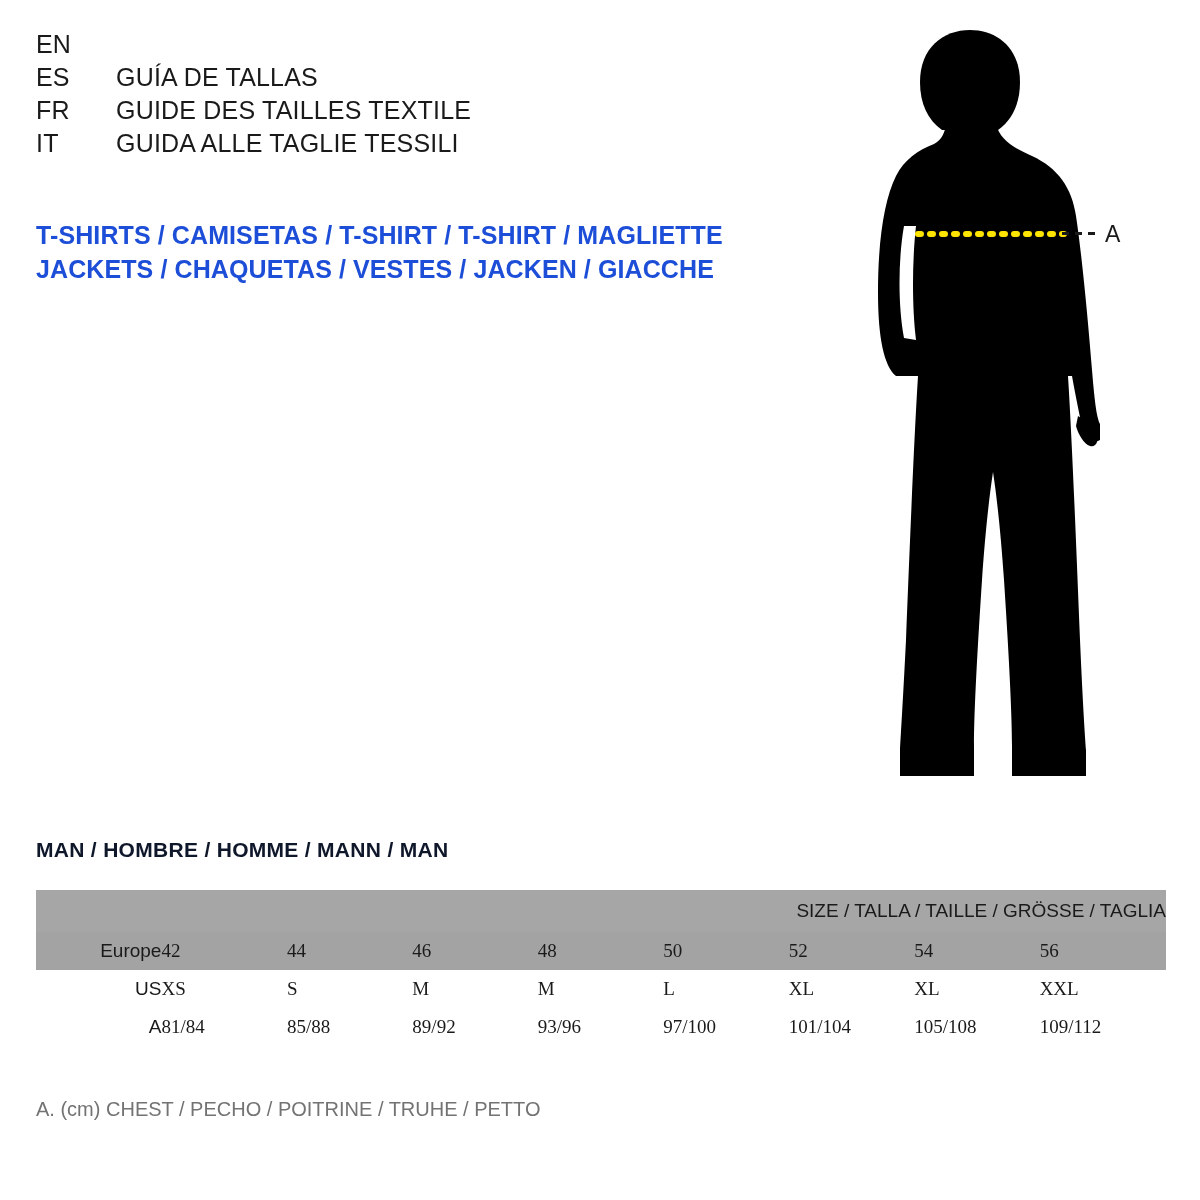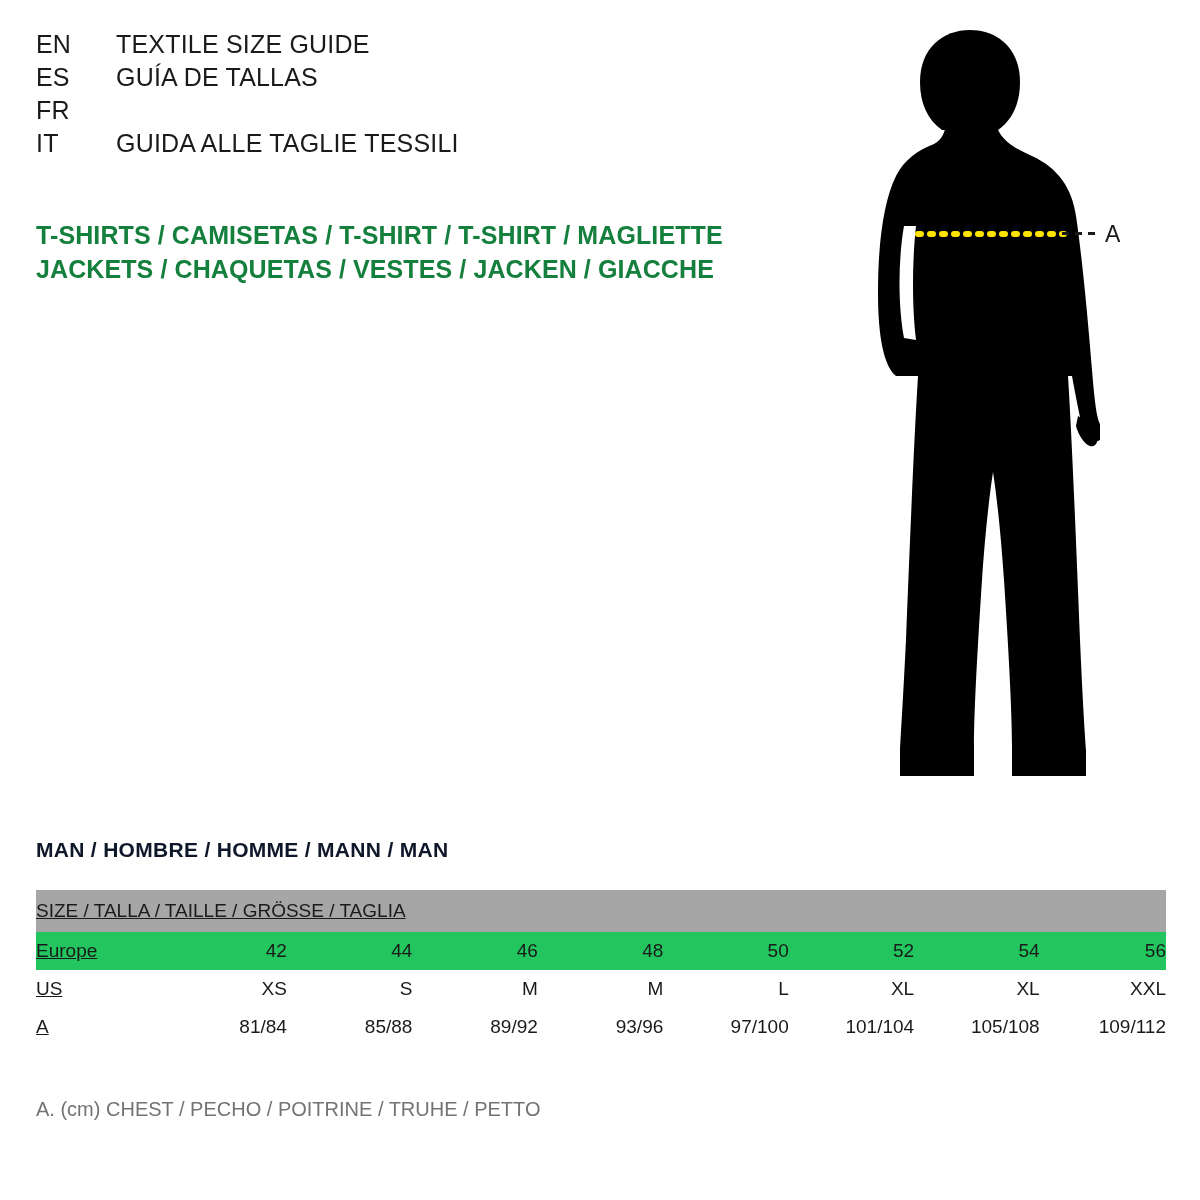--- a/index.html
+++ b/index.html
@@ -50,21 +50,21 @@
     position: absolute;
     left: 36px;
     top: 218px;
     width: 760px;
   }
   .category-line {
     font-size: 25px;
     font-weight: bold;
     letter-spacing: 0.1px;
     line-height: 34px;
-    color: #15803d;
+    color: #1d4ed8;
     white-space: nowrap;
   }
 
   
   .figure-wrap {
     position: absolute;
     left: 800px;
     top: 20px;
     width: 380px;
     height: 770px;
@@ -107,60 +107,59 @@
     table-layout: fixed;
   }
   table.size-table td {
     font-size: 19px;
     color: #1a1a1a;
     padding: 6px 0 6px 0;
     height: 26px;
     vertical-align: middle;
   }
   td.rowlabel {
-    text-align: left;
+    text-align: right;
     padding-left: 8px;
     width: 170px;
-    text-decoration: underline;
-  }
-  td.val { text-align: right; width: 120px; }
+  }
+  td.val { text-align: left; width: 120px; font-family: Liberation Serif, serif; }
 
   tr.header-row td {
     background: #a6a6a6;
     font-size: 19px;
     color: #1a1a1a;
     height: 30px;
   }
-  tr.shade td { background: #22c55e; }
+  tr.shade td { background: #a3a3a3; }
   tr.plain td { background: #ffffff; }
 
   .footnote {
     position: absolute;
     left: 36px;
     top: 1098px;
     font-size: 20px;
     color: #737373;
   }
 </style>
 </head>
 <body>
 
 <div class="page">
 
   <div class="lang-block">
     <div class="lang-row">
       <span class="lang-code">EN</span>
-      <span class="lang-text">TEXTILE SIZE GUIDE</span>
     </div>
     <div class="lang-row">
       <span class="lang-code">ES</span>
       <span class="lang-text">GUÍA DE TALLAS</span>
     </div>
     <div class="lang-row">
       <span class="lang-code">FR</span>
+      <span class="lang-text">GUIDE DES TAILLES TEXTILE</span>
     </div>
     <div class="lang-row">
       <span class="lang-code">IT</span>
       <span class="lang-text">GUIDA ALLE TAGLIE TESSILI</span>
     </div>
   </div>
 
   <div class="category-block">
     <div class="category-line">T-SHIRTS / CAMISETAS / T-SHIRT / T-SHIRT / MAGLIETTE</div>
     <div class="category-line">JACKETS / CHAQUETAS / VESTES / JACKEN / GIACCHE</div>

